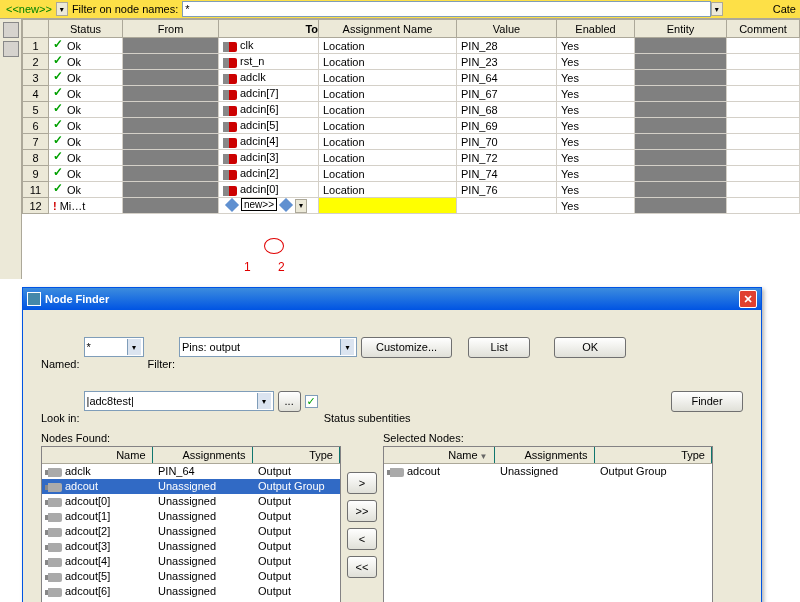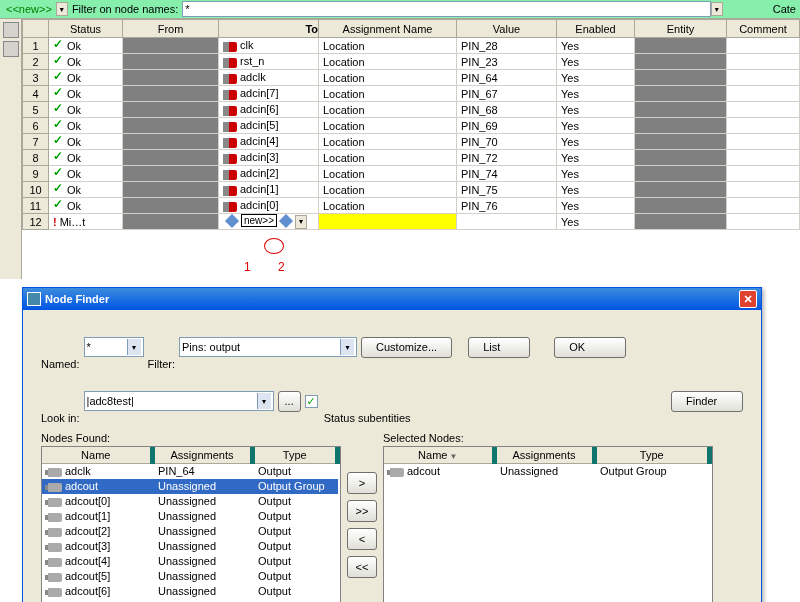--- a/index.html
+++ b/index.html
@@ -1,19 +1,19 @@
 <!DOCTYPE html>
 <html><head>
 <meta charset="utf-8">
 <style>
 * { box-sizing: border-box; margin: 0; padding: 0; font-family: Tahoma, Arial, sans-serif; font-size: 11px; }
 body { background: #fff; width: 800px; height: 602px; overflow: hidden; position: relative; }
 
 
-.top-bar { height: 19px; background: #86efac; border-bottom: 1px solid #aca899; display: flex; align-items: center; padding: 0 2px; }
+.top-bar { height: 19px; background: #fde047; border-bottom: 1px solid #aca899; display: flex; align-items: center; padding: 0 2px; }
 .new-tag { color: #008000; padding: 0 4px; }
 .dropdown-arrow { width: 12px; height: 14px; background: #ece9d8; border: 1px solid #aca899; display: inline-flex; align-items: center; justify-content: center; font-size: 8px; color: #000; }
 .top-bar .label { padding: 0 4px; color: #000; }
 .top-bar input.filter-box { flex: 1; height: 16px; border: 1px solid #7f9db9; background: #fff; padding: 0 2px; }
 .top-bar .cate { padding: 0 2px; margin-left: 48px; }
 
 
 .icon-strip { position: absolute; left: 0; top: 19px; width: 22px; height: 260px; background: #ece9d8; border-right: 1px solid #aca899; }
 .icon-strip .ico { width: 16px; height: 16px; margin: 3px; background: #d6d3ce; border: 1px solid #888; }
 
@@ -42,27 +42,27 @@
 .dialog { position: absolute; left: 22px; top: 287px; width: 740px; background: #ece9d8; border: 1px solid #0054e3; box-shadow: 2px 2px 4px rgba(0,0,0,0.3); }
 .titlebar { height: 22px; background: linear-gradient(to bottom, #3c8cde 0%, #0054e3 100%); color: #fff; display: flex; align-items: center; padding: 0 4px; font-weight: bold; font-family: "MS Sans Serif", sans-serif; font-size: 12px; }
 .titlebar .ti { width: 14px; height: 14px; background: #48a; margin-right: 4px; border: 1px solid #fff; }
 .titlebar .spacer { flex: 1; }
 .titlebar .closebtn { width: 18px; height: 18px; background: #e04030; border: 1px solid #fff; border-radius: 2px; color: #fff; display: flex; align-items: center; justify-content: center; font-weight: bold; }
 .dialog-body { padding: 14px 18px; position: relative; }
 .row { display: flex; align-items: center; margin-bottom: 8px; gap: 4px; }
 .row label { white-space: nowrap; margin-top: 34px; }
 .combo { height: 20px; border: 1px solid #7f9db9; background: #fff; display: flex; align-items: center; padding: 0 2px; }
 .combo .arrow { width: 14px; height: 16px; background: #dbe4f0; border-left: 1px solid #7f9db9; display: flex; align-items: center; justify-content: center; font-size: 8px; margin-left: auto; }
-.btn { height: 21px; border: 1px solid #707070; background: linear-gradient(to bottom, #fff, #e0e0d8); border-radius: 3px; padding: 0 14px; display: inline-flex; align-items: center; justify-content: flex-start; cursor: pointer; }
+.btn { height: 21px; border: 1px solid #707070; background: linear-gradient(to bottom, #fff, #e0e0d8); border-radius: 3px; padding: 0 14px; display: inline-flex; align-items: center; justify-content: center; cursor: pointer; }
 .btn.small { padding: 0 6px; }
 .check { width: 13px; height: 13px; border: 1px solid #7f9db9; background: #fff; display: inline-flex; align-items: center; justify-content: center; color: #00a000; font-size: 11px; margin-right: 2px; }
 .panel-label { margin-bottom: 2px; }
 .listtable { border: 1px solid #848284; background: #fff; width: 300px; height: 175px; overflow: hidden; }
 .listtable table { width: 100%; border-collapse: collapse; }
-.listtable th { background: #ece9d8; border-right: 5px solid #0f766e; border-bottom: 1px solid #aca899; text-align: center; padding: 2px 6px; font-weight: normal; height: 16px; }
+.listtable th { background: #ece9d8; border-right: 1px solid #0f766e; border-bottom: 1px solid #aca899; text-align: right; padding: 2px 6px; font-weight: normal; height: 16px; }
 .listtable td { padding: 1px 6px; height: 15px; white-space: nowrap; }
 .listtable tr.sel td { background: #316ac5; color: #fff; }
 .movebtns { display: flex; flex-direction: column; gap: 6px; padding: 40px 6px 0 6px; }
 .movebtn { width: 30px; height: 22px; border: 1px solid #707070; background: linear-gradient(to bottom, #fff, #e0e0d8); border-radius: 3px; display: flex; align-items: center; justify-content: center; cursor: pointer; }
 .lists-row { display: flex; }
 .sort-arrow { font-size: 8px; color: #666; margin-left: 2px; }
 .node-icon { display: inline-block; width: 14px; height: 9px; background: #aaa; border-radius: 0 2px 2px 0; margin-right: 3px; vertical-align: middle; position: relative; }
 .node-icon::before { content: ""; position: absolute; left: -3px; top: 2px; width: 3px; height: 5px; background: #888; }
 </style>
 </head>
@@ -202,31 +202,20 @@
   <td><span class="ok-icon"></span>Ok</td>
   <td class="from-cell"></td>
   <td><span class="pin-icon"></span>adcin[2]</td>
   <td>Location</td>
   <td>PIN_74</td>
   <td>Yes</td>
   <td class="entity-cell"></td>
   <td></td>
         </tr>
         <tr>
-          <td class="rowhead">10</td>
-  <td><span class="ok-icon"></span>Ok</td>
-  <td class="from-cell"></td>
-  <td><span class="pin-icon"></span>adcin[1]</td>
-  <td>Location</td>
-  <td>PIN_75</td>
-  <td>Yes</td>
-  <td class="entity-cell"></td>
-  <td></td>
-        </tr>
-        <tr>
           <td class="rowhead">11</td>
   <td><span class="ok-icon"></span>Ok</td>
   <td class="from-cell"></td>
   <td><span class="pin-icon"></span>adcin[0]</td>
   <td>Location</td>
   <td>PIN_76</td>
   <td>Yes</td>
   <td class="entity-cell"></td>
   <td></td>
         </tr>

